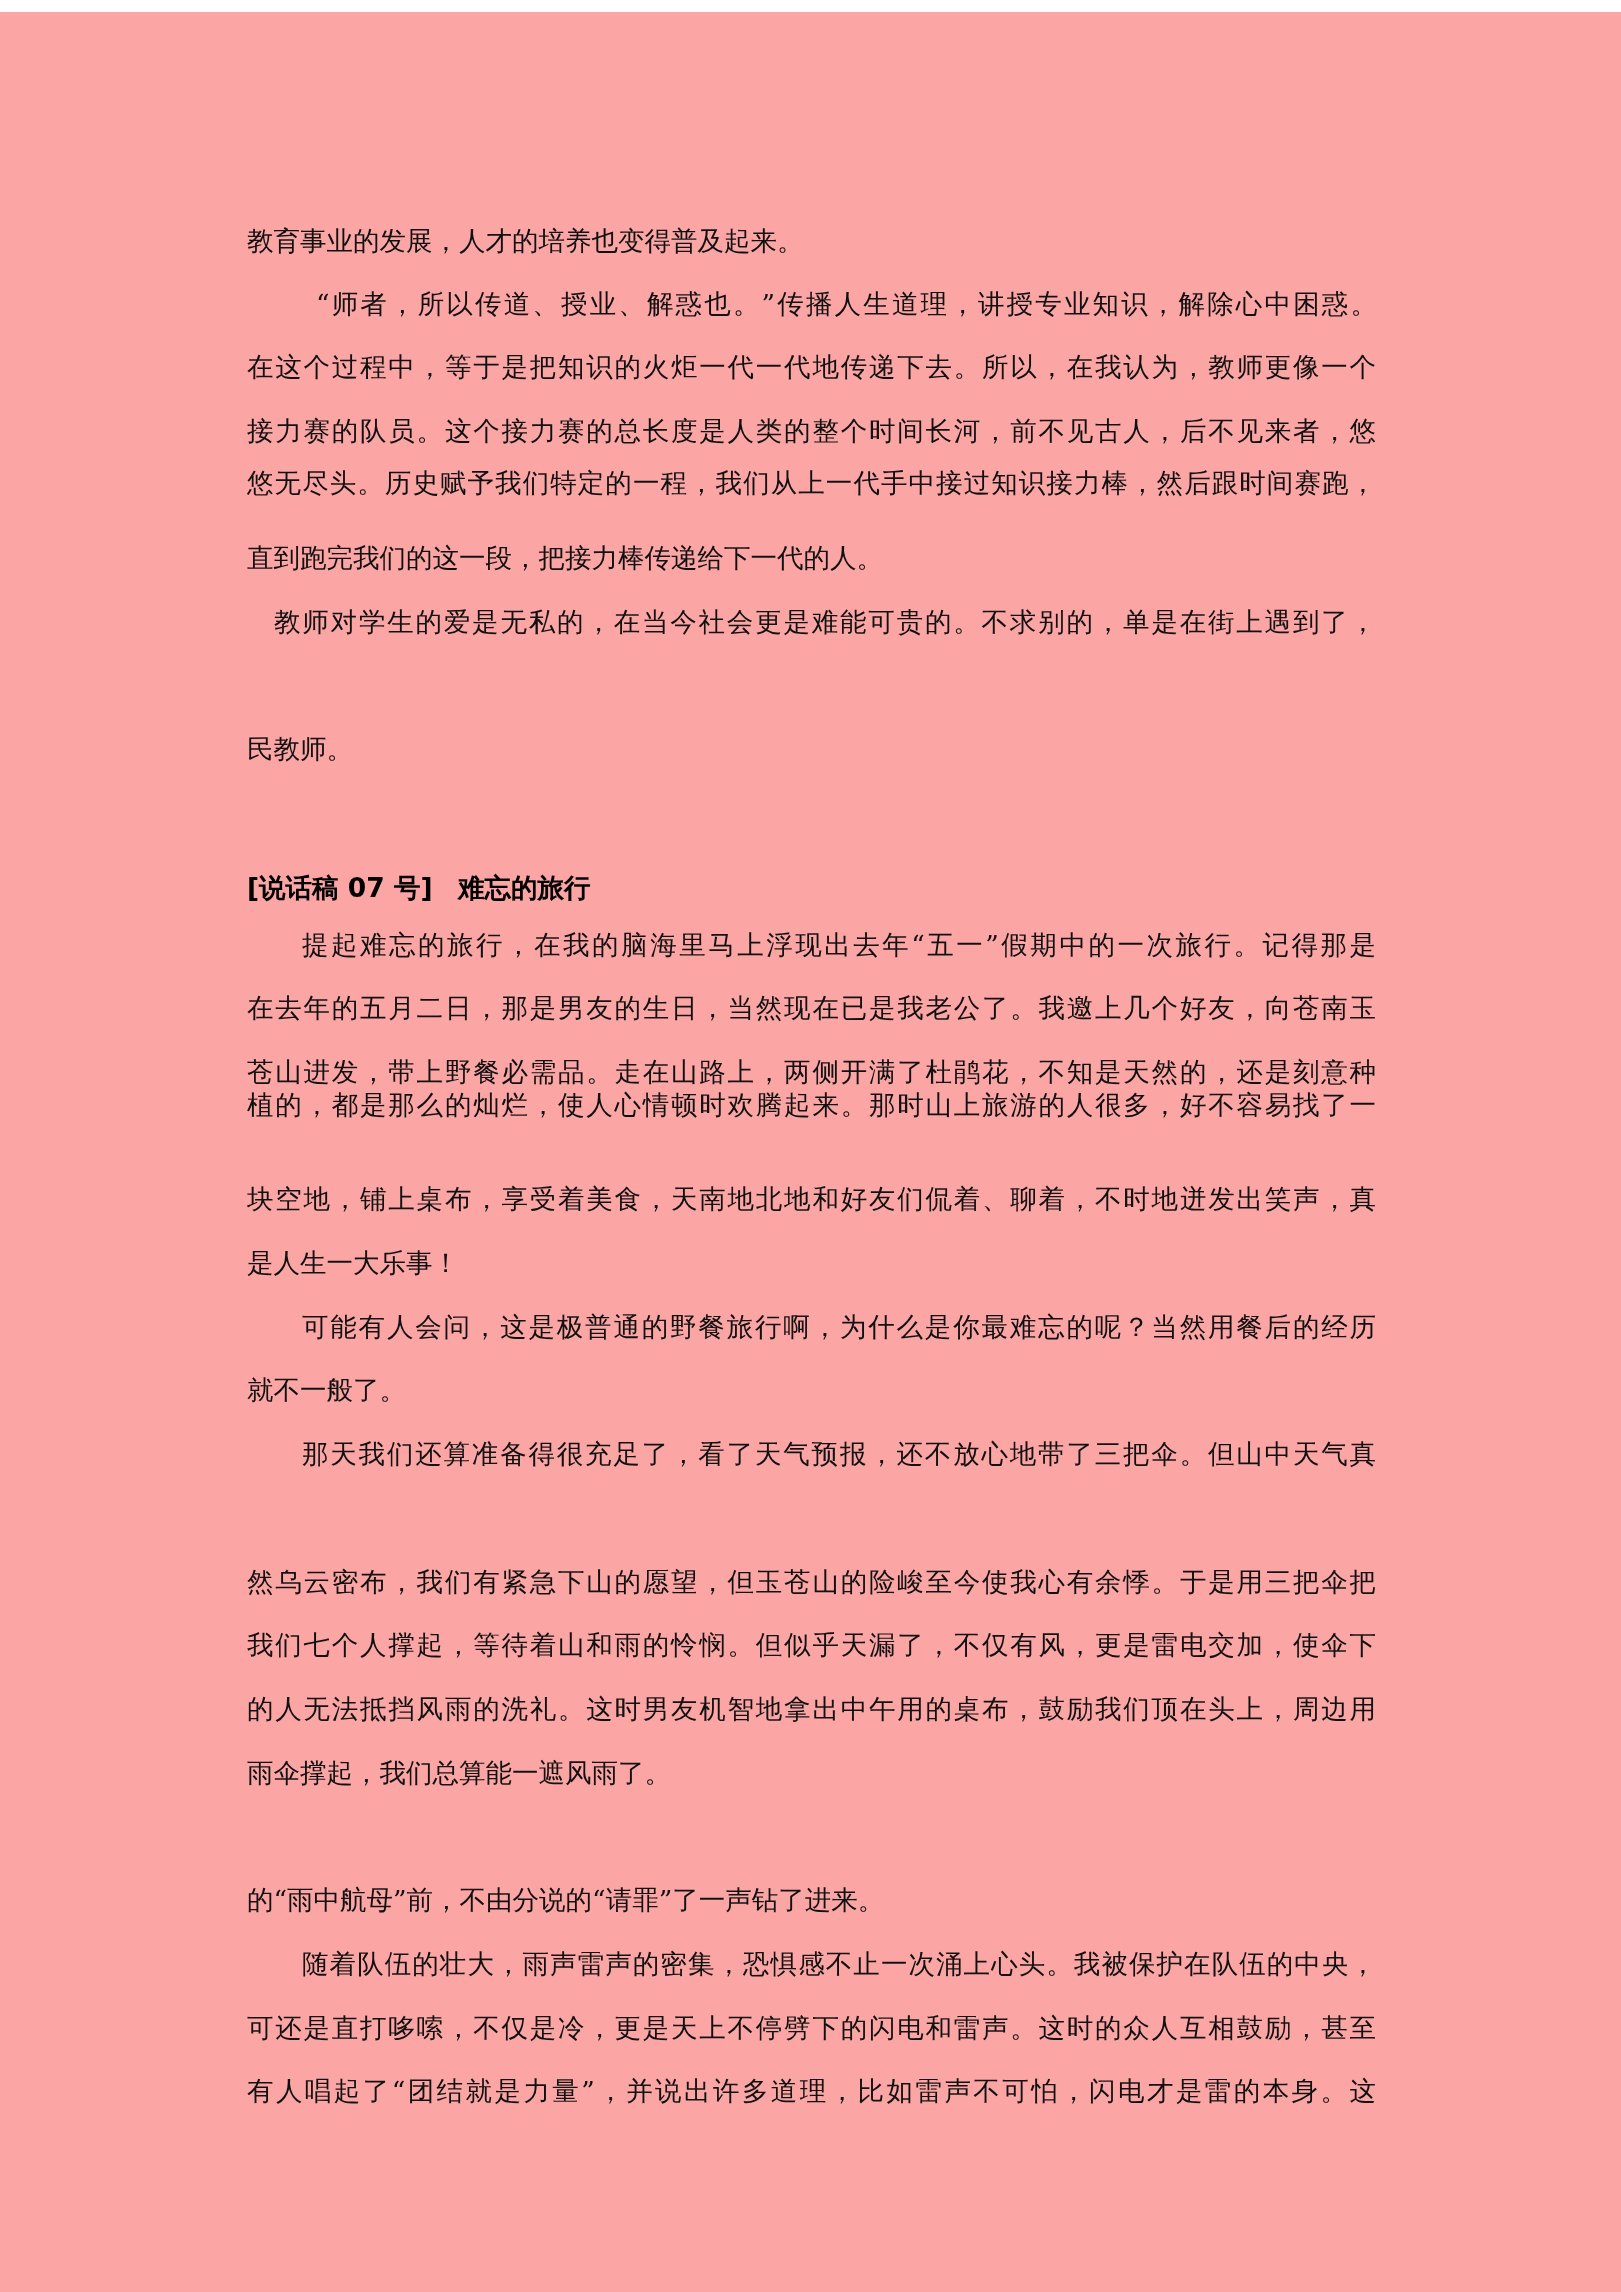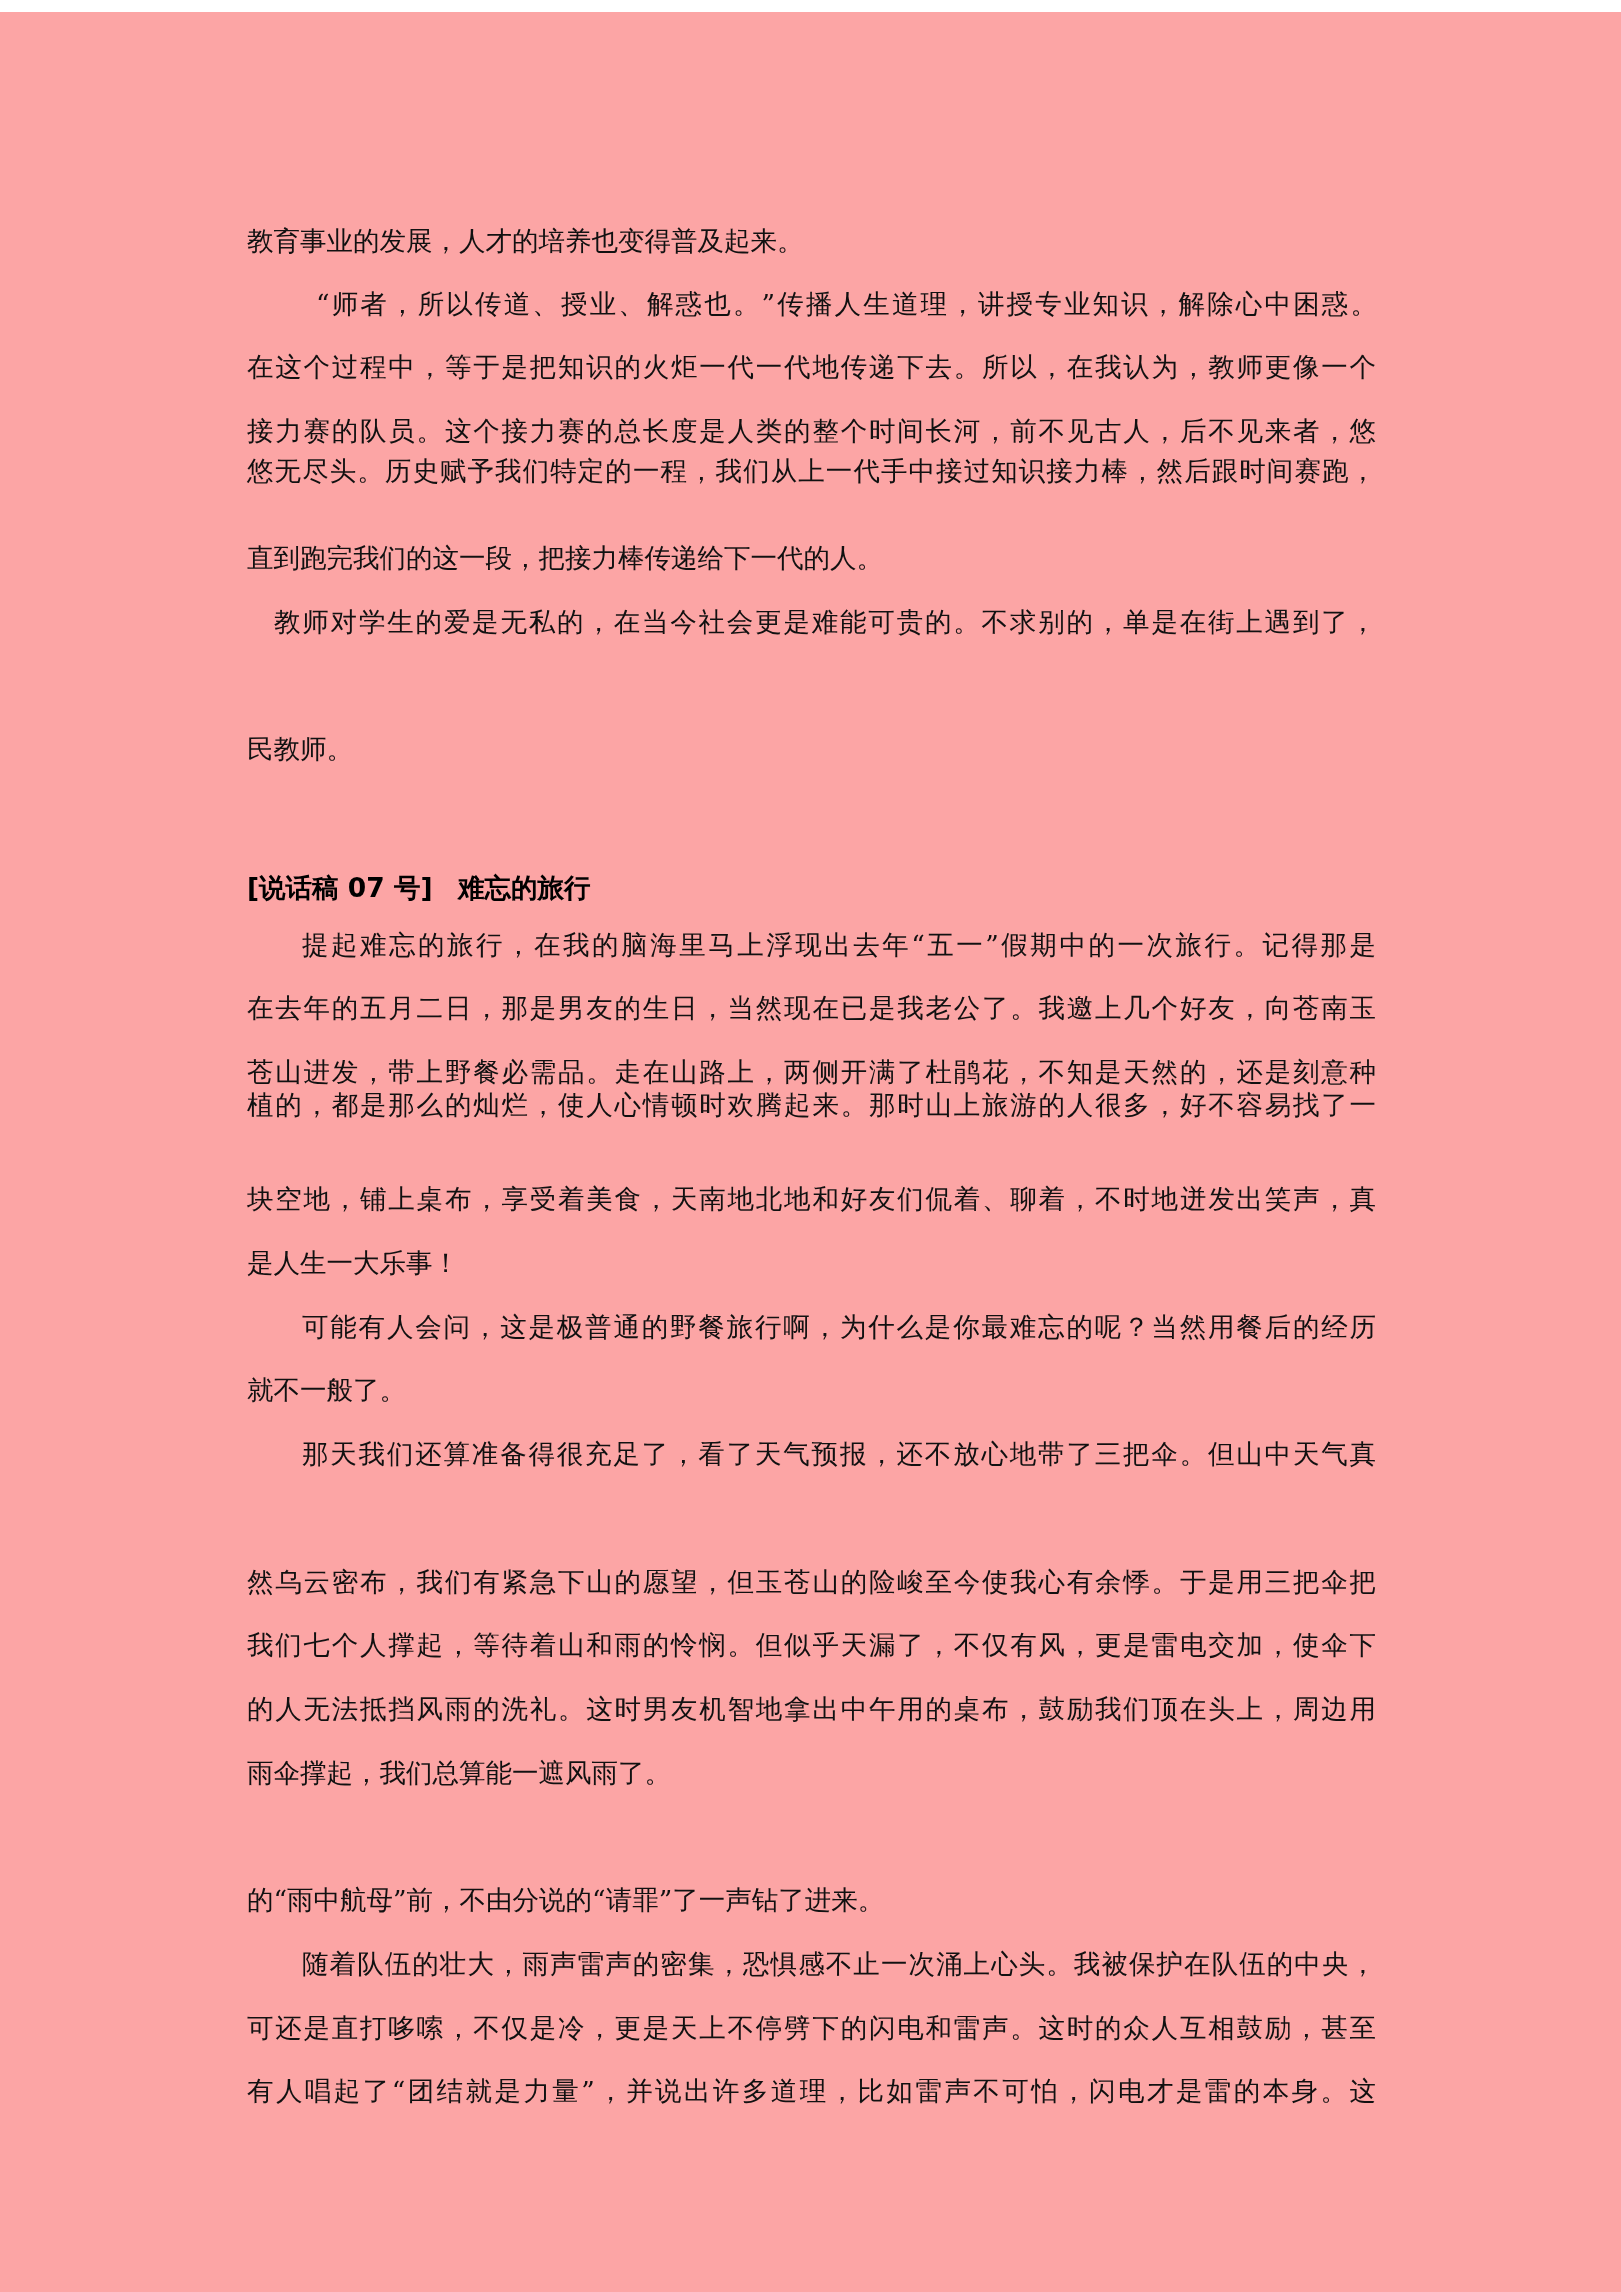--- a/index.html
+++ b/index.html
@@ -36,21 +36,21 @@
 </head>
 <body>
 
 <div class="page">
 
   <div class="line last" style="top:209px; left:247px; width:1129px;">教育事业的发展，人才的培养也变得普及起来。</div>
 
   <div class="line" style="top:272px; left:316px; width:1061px;">“师者，所以传道、授业、解惑也。”传播人生道理，讲授专业知识，解除心中困惑。</div>
   <div class="line" style="top:335px;">在这个过程中，等于是把知识的火炬一代一代地传递下去。所以，在我认为，教师更像一个</div>
   <div class="line" style="top:399px;">接力赛的队员。这个接力赛的总长度是人类的整个时间长河，前不见古人，后不见来者，悠</div>
-  <div class="line" style="top:439px;">悠无尽头。历史赋予我们特定的一程，我们从上一代手中接过知识接力棒，然后跟时间赛跑，</div>
+  <div class="line" style="top:451px;">悠无尽头。历史赋予我们特定的一程，我们从上一代手中接过知识接力棒，然后跟时间赛跑，</div>
   <div class="line last" style="top:526px;">直到跑完我们的这一段，把接力棒传递给下一代的人。</div>
 
   <div class="line" style="top:590px; left:274px; width:1102px;">教师对学生的爱是无私的，在当今社会更是难能可贵的。不求别的，单是在街上遇到了，</div>
   <div class="line last" style="top:717px;">民教师。</div>
 
   <div class="line heading" style="top:856px;">
     <span>[说话稿 07 号]</span><span class="gap"></span><span>难忘的旅行</span>
   </div>
 
   <div class="line" style="top:913px; left:302px; width:1074px;">提起难忘的旅行，在我的脑海里马上浮现出去年“五一”假期中的一次旅行。记得那是</div>

